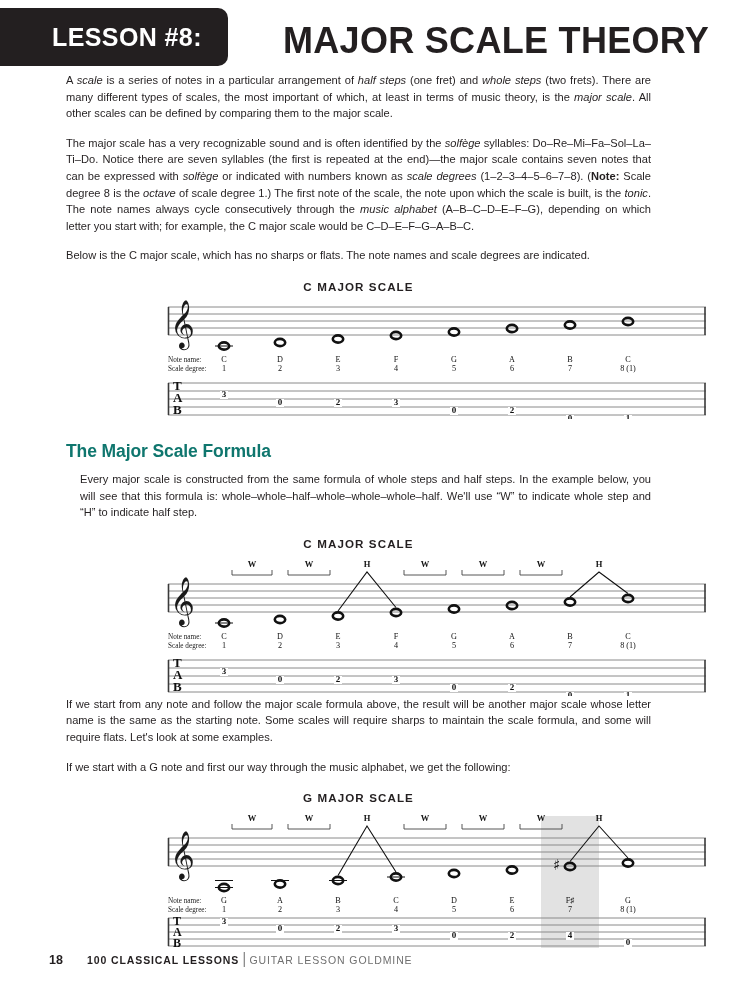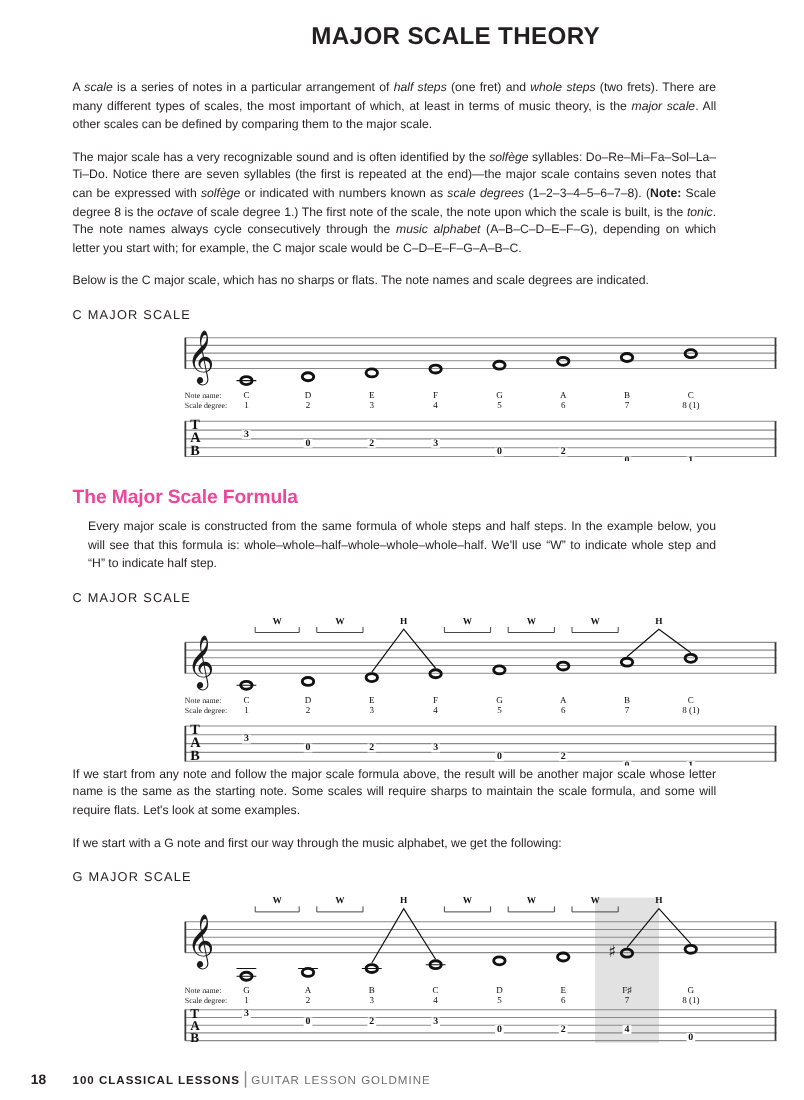--- a/index.html
+++ b/index.html
@@ -38,21 +38,21 @@
     color: #ffffff;
     font-size: 25px;
     font-weight: bold;
     letter-spacing: 0.4px;
     font-family: "Liberation Sans", sans-serif;
   }
   .header-title {
     position: absolute;
     left: 283px;
     top: 12px;
-    font-size: 22px;
+    font-size: 36px;
     font-weight: bold;
     color: #231f20;
     letter-spacing: 0.3px;
   }
 
   
   .content {
     padding: 0 56px 0 66px;
     box-sizing: border-box;
     width: 707px;
@@ -64,52 +64,53 @@
     margin: 0 0 13px 0;
     color: #231f20;
   }
   p.body em { font-style: italic; }
   p.body b { font-weight: bold; }
 
   h2.section-heading {
     font-size: 17.5px;
     font-weight: bold;
     margin: 22px 0 9px 0;
-    color: #ec4899;
+    color: #0f766e;
     letter-spacing: -0.1px;
   }
   p.indented {
     margin-left: 14px;
     margin-bottom: 10px;
   }
   .scale-label {
     font-size: 11.6px;
-    font-weight: 400;
+    font-weight: 700;
     letter-spacing: 1.1px;
     color: #231f20;
     margin: 16px 0 6px 0;
+    text-align: center;
   }
 
   
   .notation {
     position: relative;
     width: 565px;
     margin: 0 auto 0 100px;
   }
   .notation svg { display: block; }
 
   
   .footer {
     position: absolute;
     left: 0;
-    bottom: 10px;
+    bottom: 32px;
     width: 657px;
     display: flex;
     align-items: baseline;
-    padding-left: 28px;
+    padding-left: 49px;
     box-sizing: border-box;
   }
   .page-num {
     font-size: 12.5px;
     font-weight: bold;
     color: #231f20;
     margin-right: 24px;
   }
   .footer-main {
     font-size: 10.5px;
@@ -126,20 +127,23 @@
     font-size: 10.5px;
     letter-spacing: 0.9px;
     color: #6f6f6f;
     text-align: center;
   }
 </style>
 </head>
 <body>
 
 <div class="header">
+  <div class="lesson-tab">
+    <span class="lesson-tab-label">LESSON #8:</span>
+  </div>
   <div class="header-title">MAJOR SCALE THEORY</div>
 </div>
 
 <div class="content">
 
   <p class="body"><span>A </span><em>scale</em><span> is a series of notes in a particular arrangement of </span><em>half steps</em><span> (one fret) and </span><em>whole steps</em><span> (two frets). There are many different types of scales, the most important of which, at least in terms of music theory, is the </span><em>major scale</em><span>. All other scales can be defined by comparing them to the major scale.</span></p>
 
   <p class="body"><span>The major scale has a very recognizable sound and is often identified by the </span><em>solfège</em><span> syllables: Do–Re–Mi–Fa–Sol–La–Ti–Do. Notice there are seven syllables (the first is repeated at the end)—the major scale contains seven notes that can be expressed with </span><em>solfège</em><span> or indicated with numbers known as </span><em>scale degrees</em><span> (1–2–3–4–5–6–7–8). (</span><b>Note:</b><span> Scale degree 8 is the </span><em>octave</em><span> of scale degree 1.) The first note of the scale, the note upon which the scale is built, is the </span><em>tonic</em><span>. The note names always cycle consecutively through the </span><em>music alphabet</em><span> (A–B–C–D–E–F–G), depending on which letter you start with; for example, the C major scale would be C–D–E–F–G–A–B–C.</span></p>
 
   <p class="body">Below is the C major scale, which has no sharps or flats. The note names and scale degrees are indicated.</p>

